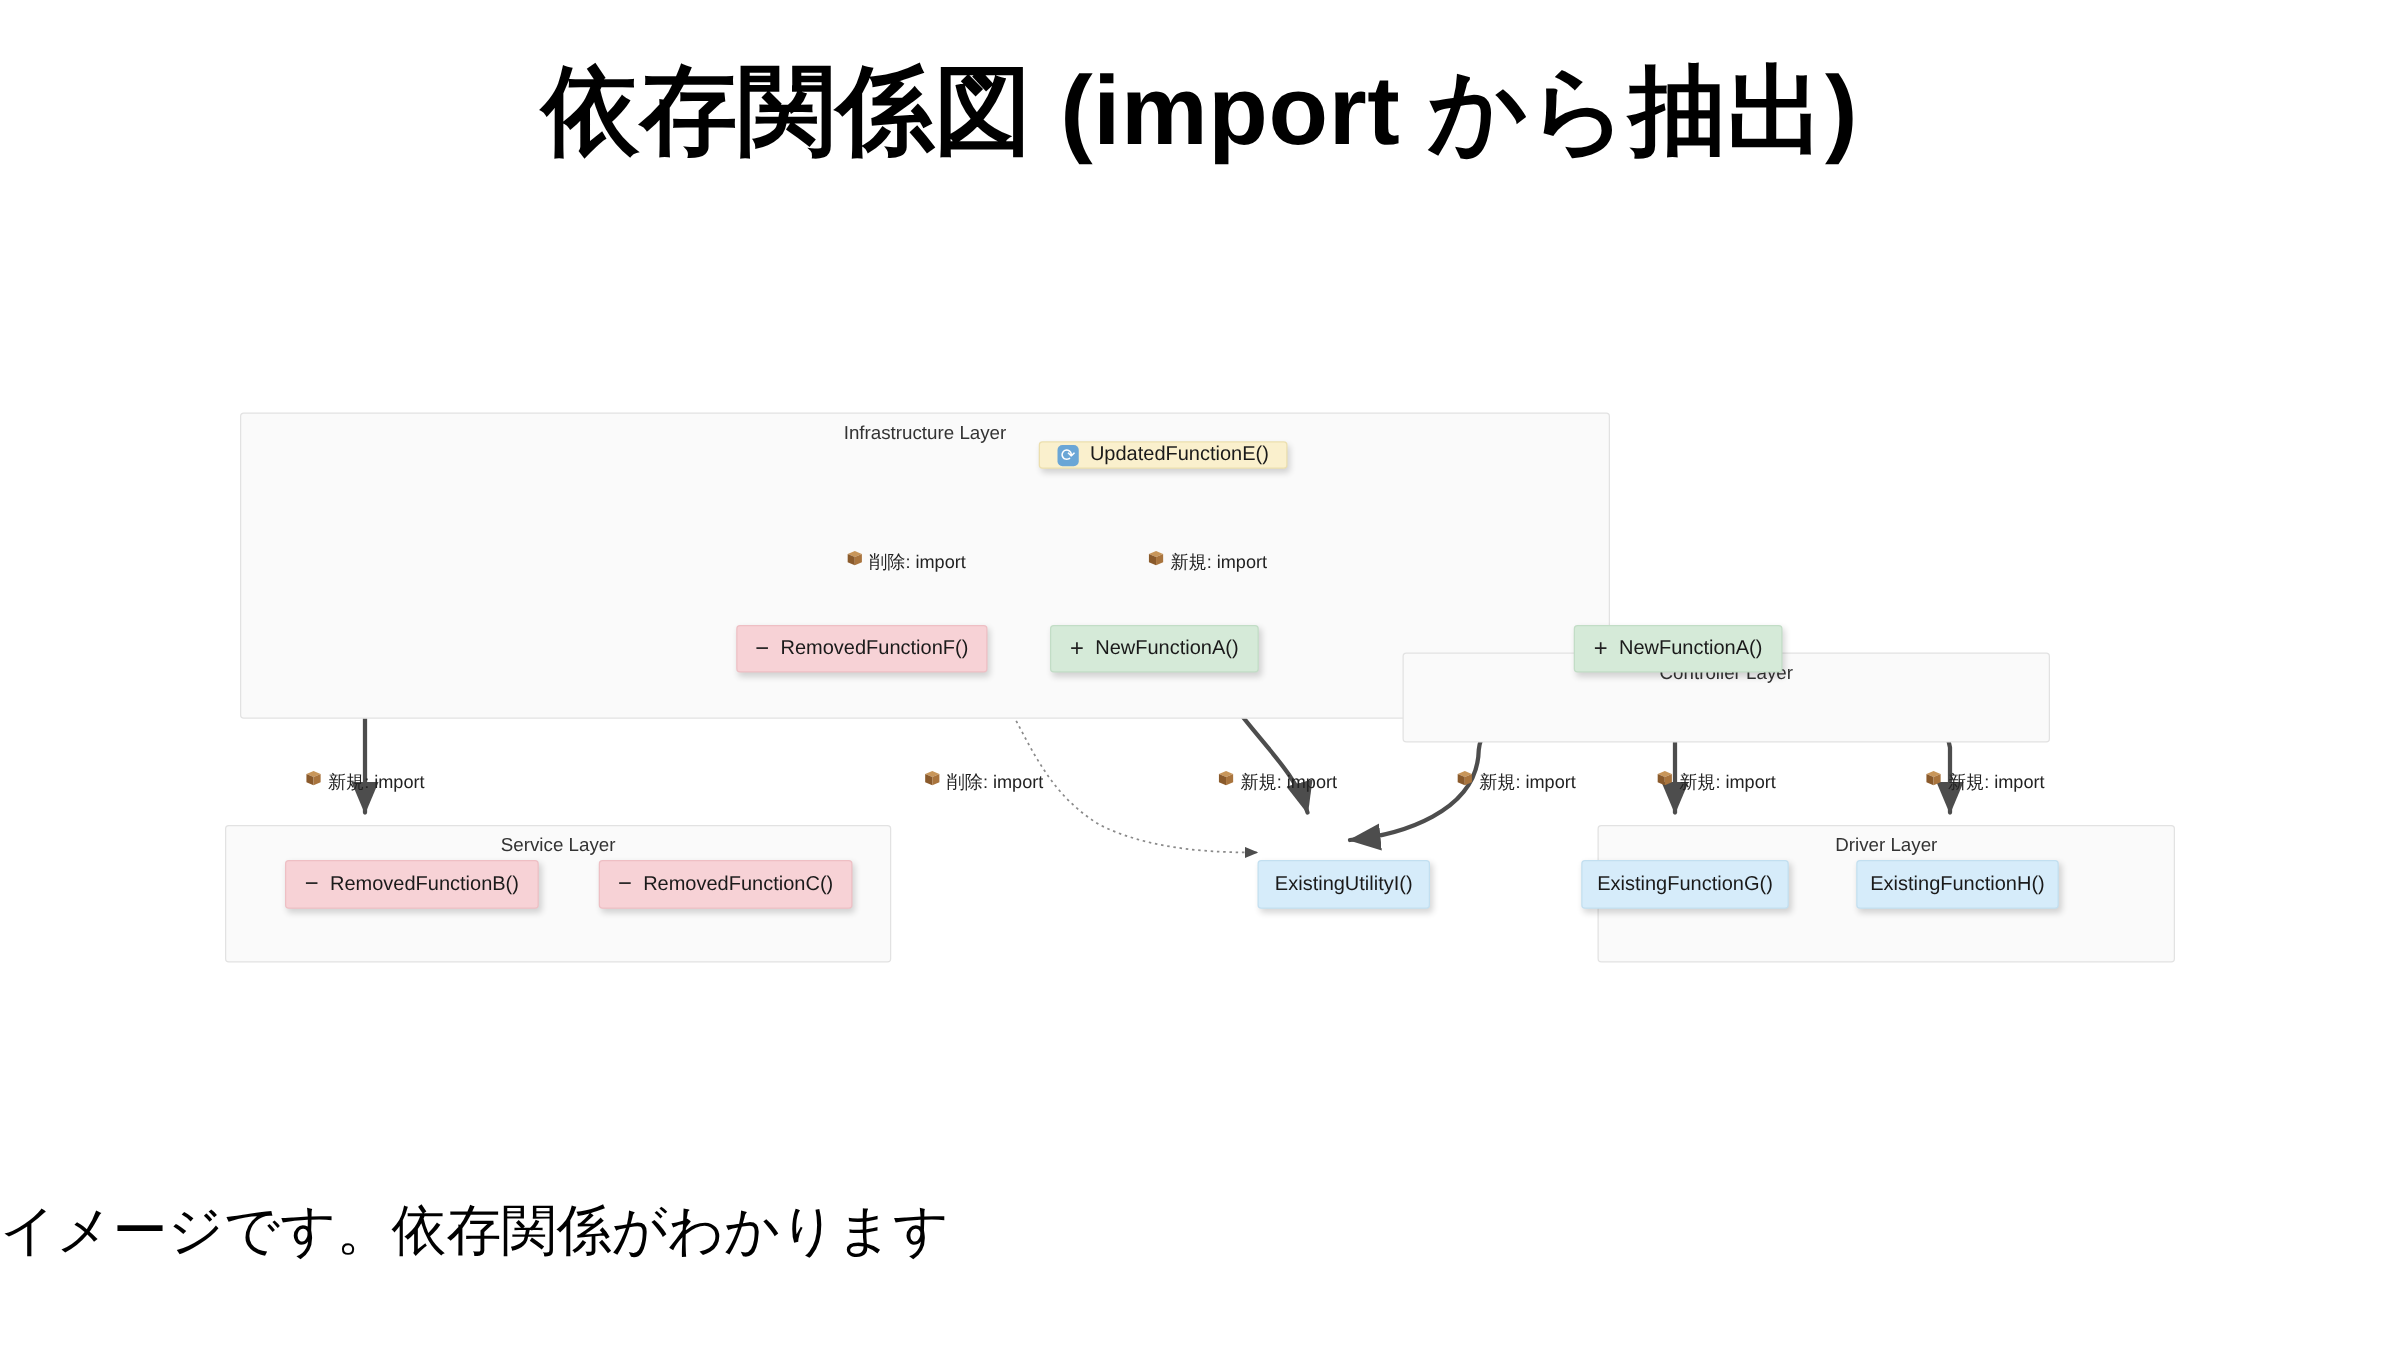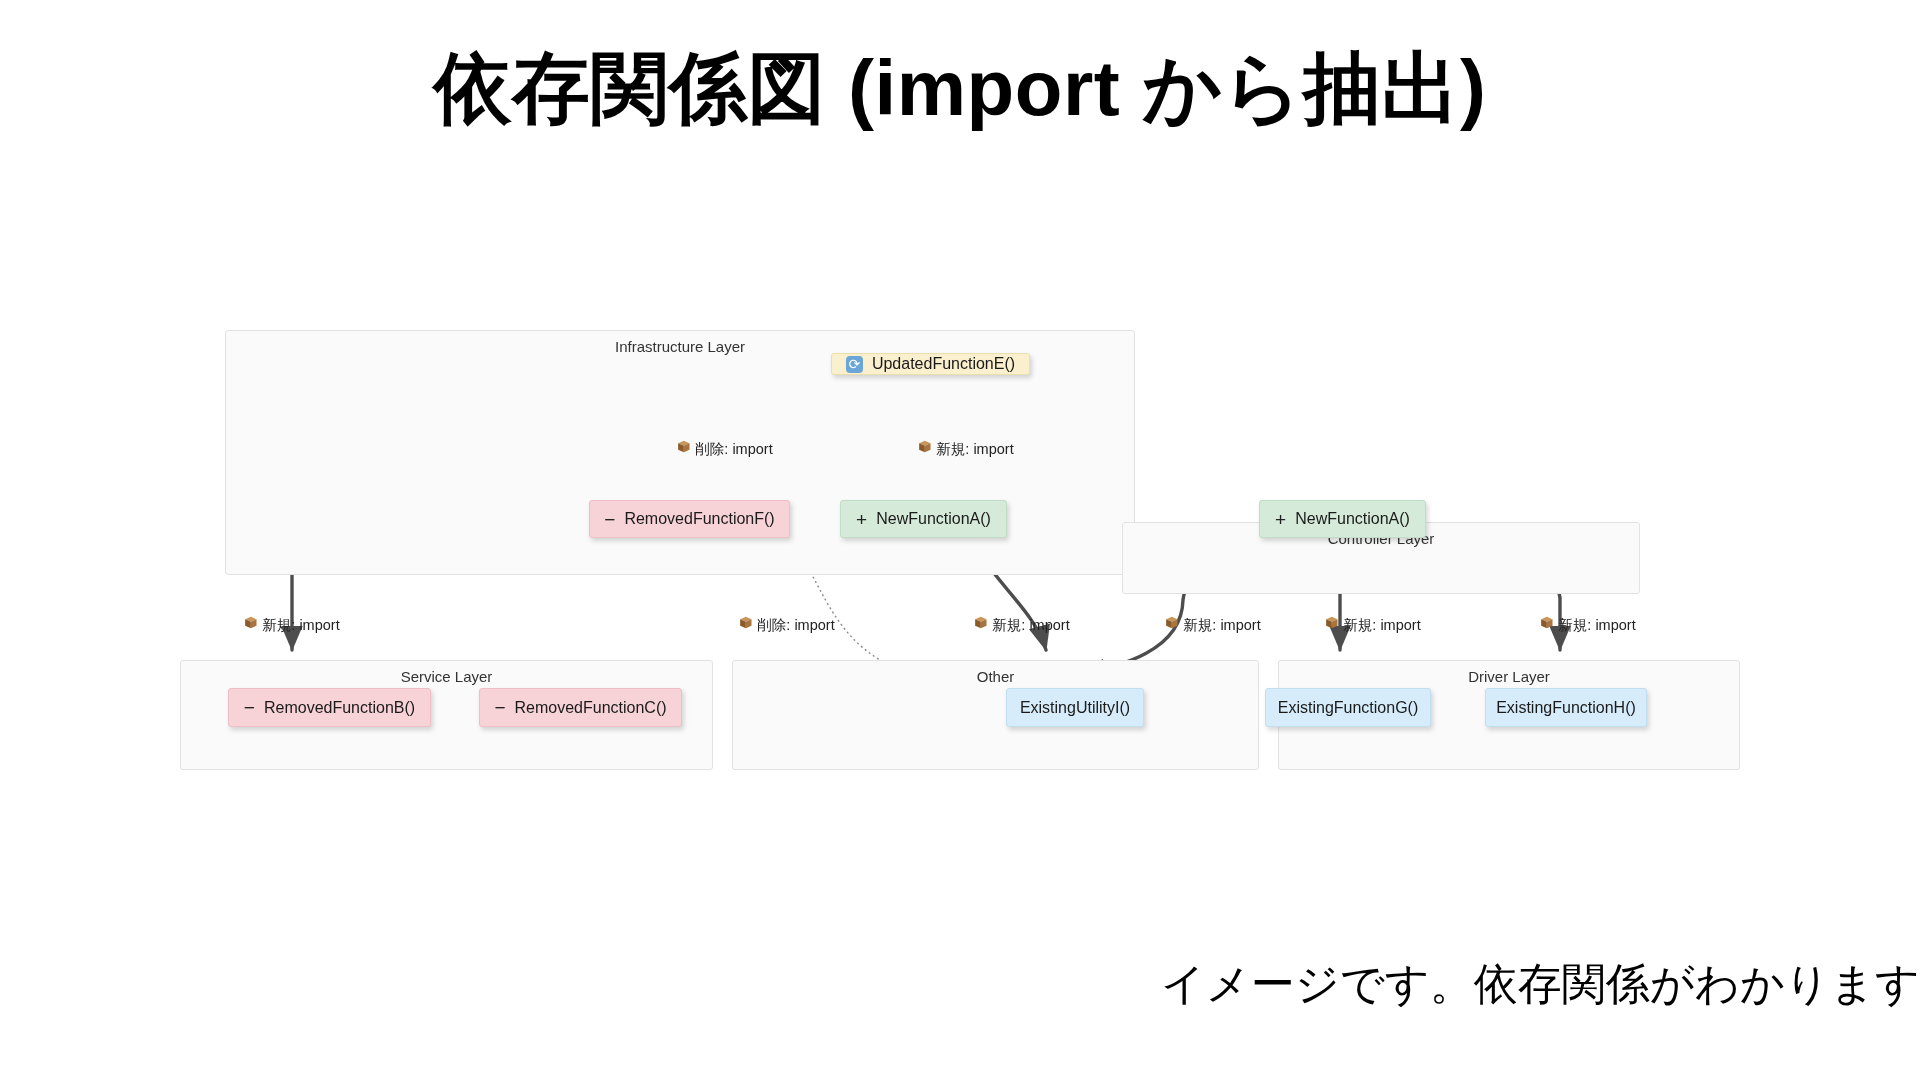--- a/index.html
+++ b/index.html
@@ -20,21 +20,21 @@
     font-weight:bold;
     color:#000000;
     letter-spacing:0.5px;
     white-space:nowrap;
     line-height:1.05;
   }
 
   
   .slide-caption{
     position:absolute;left:0;right:0;top:955px;
-    text-align:right;
+    text-align:left;
     font-size:44px;
     color:#000000;
     white-space:nowrap;
   }
 
   
   #diagram{
     position:absolute;
     left:180px;top:330px;
     width:1560px;height:440px;
@@ -141,35 +141,32 @@
 
       <path d="M 790 205 C 810 250, 855 280, 866 320" fill="none" stroke="#4d4d4d" stroke-width="3.4" stroke-linecap="round" marker-end="url(#arrow)"></path>
 
       <path d="M 1095 205 C 1040 225, 1005 245, 1003 270 C 1002 320, 940 338, 900 342" fill="none" stroke="#4d4d4d" stroke-width="3.4" stroke-linecap="round" marker-end="url(#arrow)"></path>
 
       <path d="M 1160 208 L 1160 320" fill="none" stroke="#4d4d4d" stroke-width="3.4" stroke-linecap="round" marker-end="url(#arrow)"></path>
 
       <path d="M 1228 205 C 1320 225, 1378 242, 1380 268 L 1380 320" fill="none" stroke="#4d4d4d" stroke-width="3.4" stroke-linecap="round" marker-end="url(#arrow)"></path>
     </svg>
 
-    <div class="cluster" style="left:12px;top:0px;width:910px;height:245px;margin-left:33px;">
+    <div class="cluster" style="left:12px;top:0px;width:1096px;height:245px;">
       <div class="cluster-label">Infrastructure Layer</div>
     </div>
 
     <div class="cluster" style="left:942px;top:152px;width:518px;height:72px;margin-top:40px;">
       <div class="cluster-label">Controller Layer</div>
     </div>
 
     <div class="cluster" style="left:0px;top:330px;width:533px;height:110px;">
       <div class="cluster-label">Service Layer</div>
     </div>
 
-    <div class="cluster" style="left:552px;top:330px;width:527px;height:110px;">
-      <div class="cluster-label">Other</div>
-    </div>
 
     <div class="cluster" style="left:1098px;top:330px;width:462px;height:110px;">
       <div class="cluster-label">Driver Layer</div>
     </div>
 
     <div class="node updated" style="left:651px;top:23px;width:199px;height:22px;">
       <span class="node-badge"></span>
       <span>UpdatedFunctionE()</span>
     </div>
 

